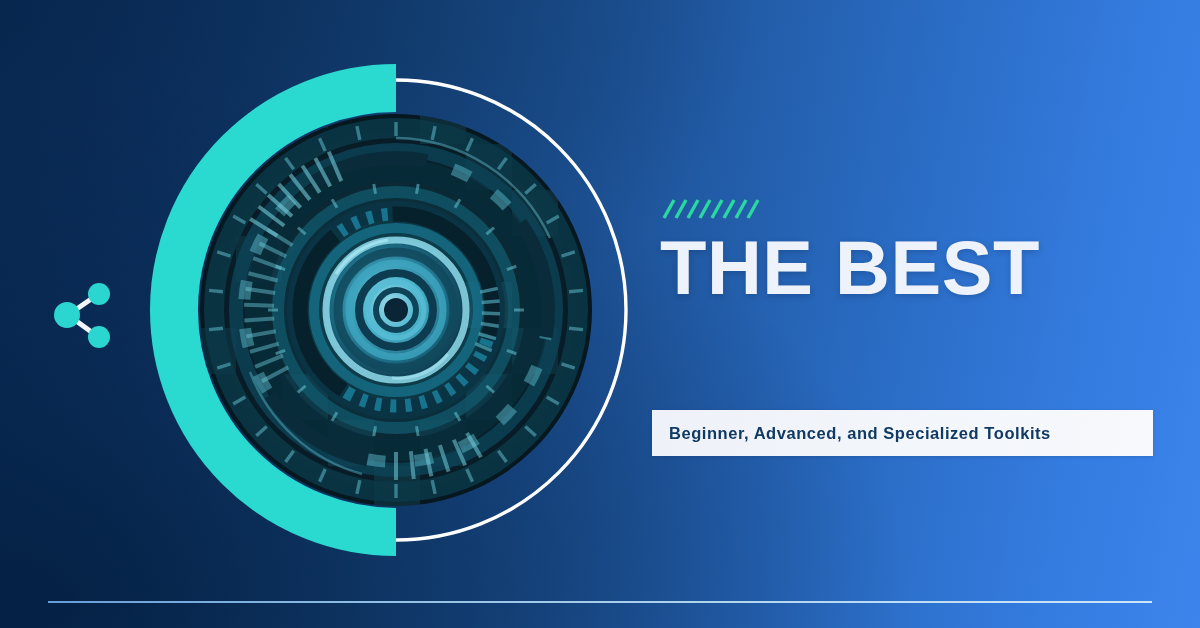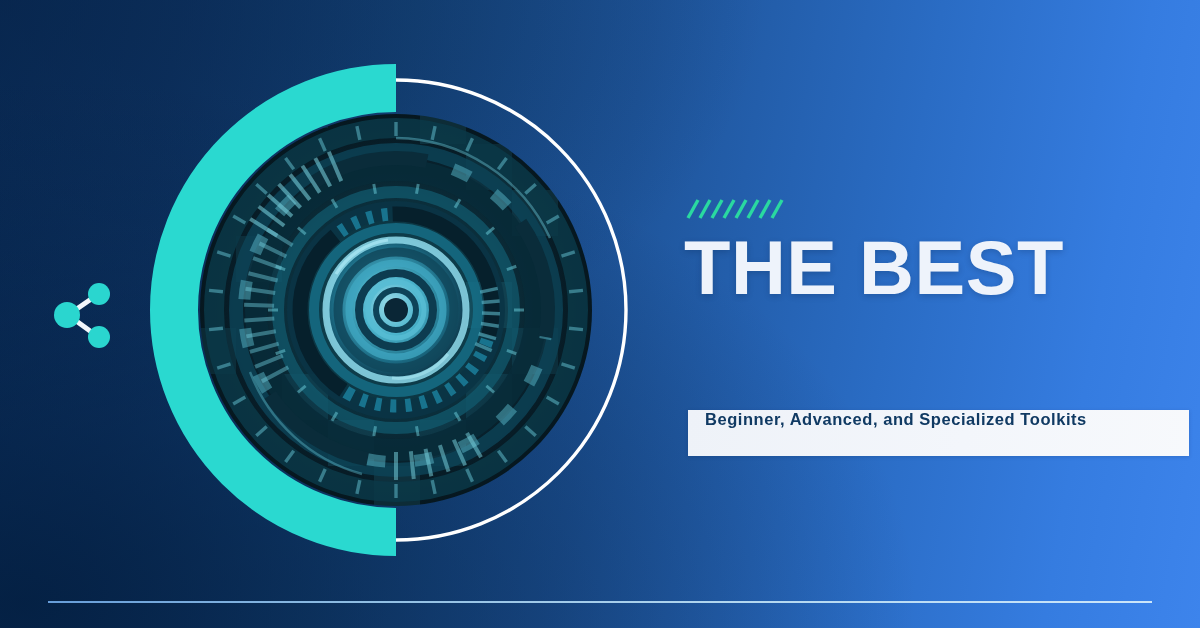--- a/index.html
+++ b/index.html
@@ -46,47 +46,48 @@
     position: absolute;
     left: 130px;
     top: 42px;
     width: 536px;
     height: 538px;
   }
 
   
   #text-col {
     position: absolute;
-    left: 684px;
+    left: 660px;
     top: 196px;
     width: 510px;
   }
   #slashes {
     display: block;
     height: 26px;
     margin-bottom: 10px;
   }
   .headline {
     margin: 0;
     color: #eef3fb;
     font-size: 76px;
     line-height: 0.94;
     font-weight: 700;
     letter-spacing: 0.5px;
     text-shadow: 0 2px 6px rgba(3,26,58,0.22);
     white-space: nowrap;
   }
   #subtitle-bar {
     position: absolute;
-    left: 688px;
+    left: 652px;
     top: 410px;
     width: 501px;
     height: 46px;
     background: linear-gradient(100deg, #eef2f8 0%, #f3f6fb 55%, #f7f9fc 100%);
     display: flex;
+    align-items: center;
     box-shadow: 0 1px 4px rgba(4,26,56,0.16);
   }
   #subtitle-text {
     margin-left: 17px;
     color: #103a63;
     font-size: 16.5px;
     font-weight: 700;
     letter-spacing: 0.55px;
     white-space: nowrap;
   }

